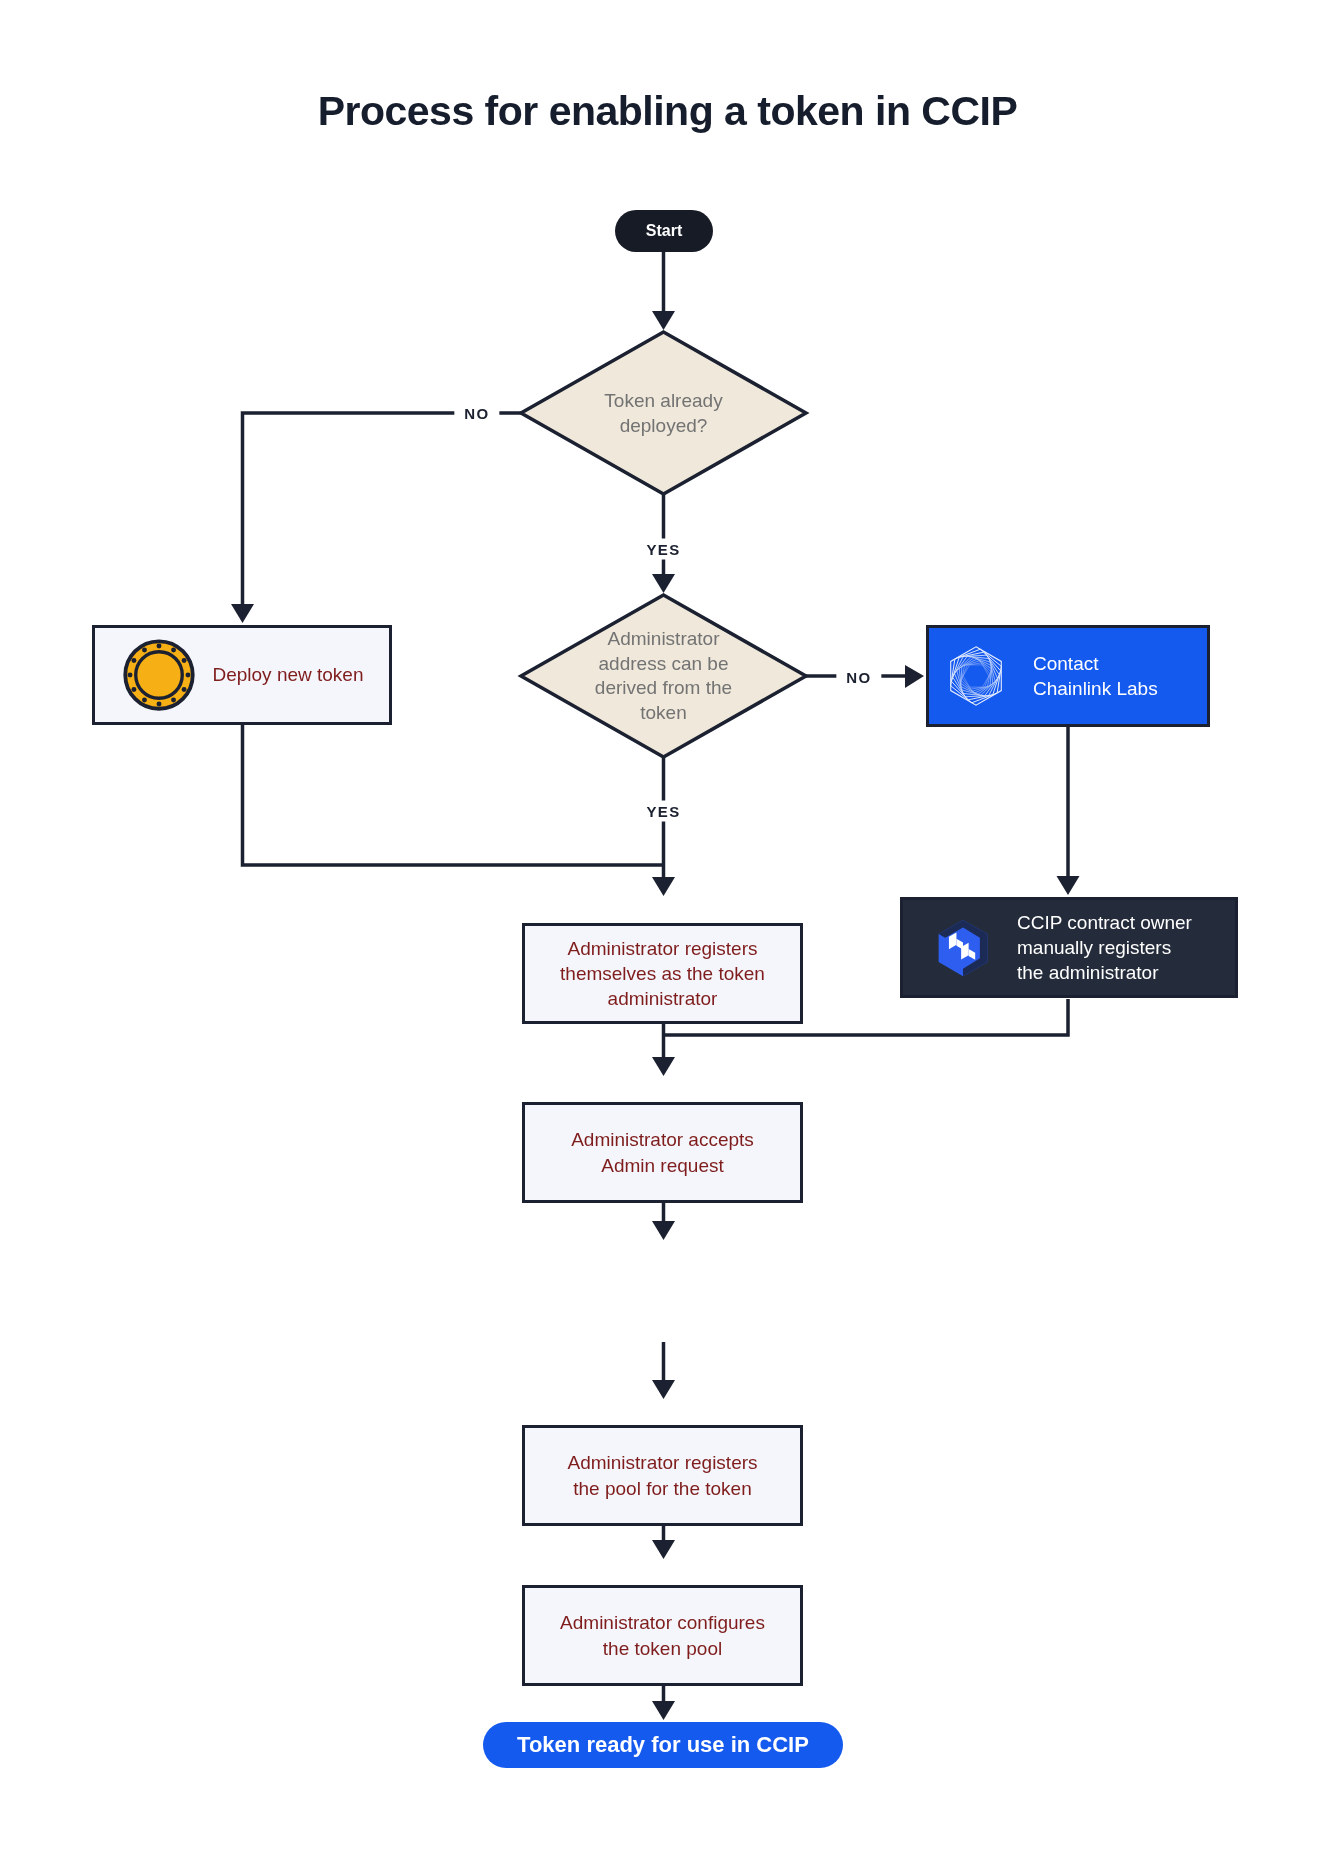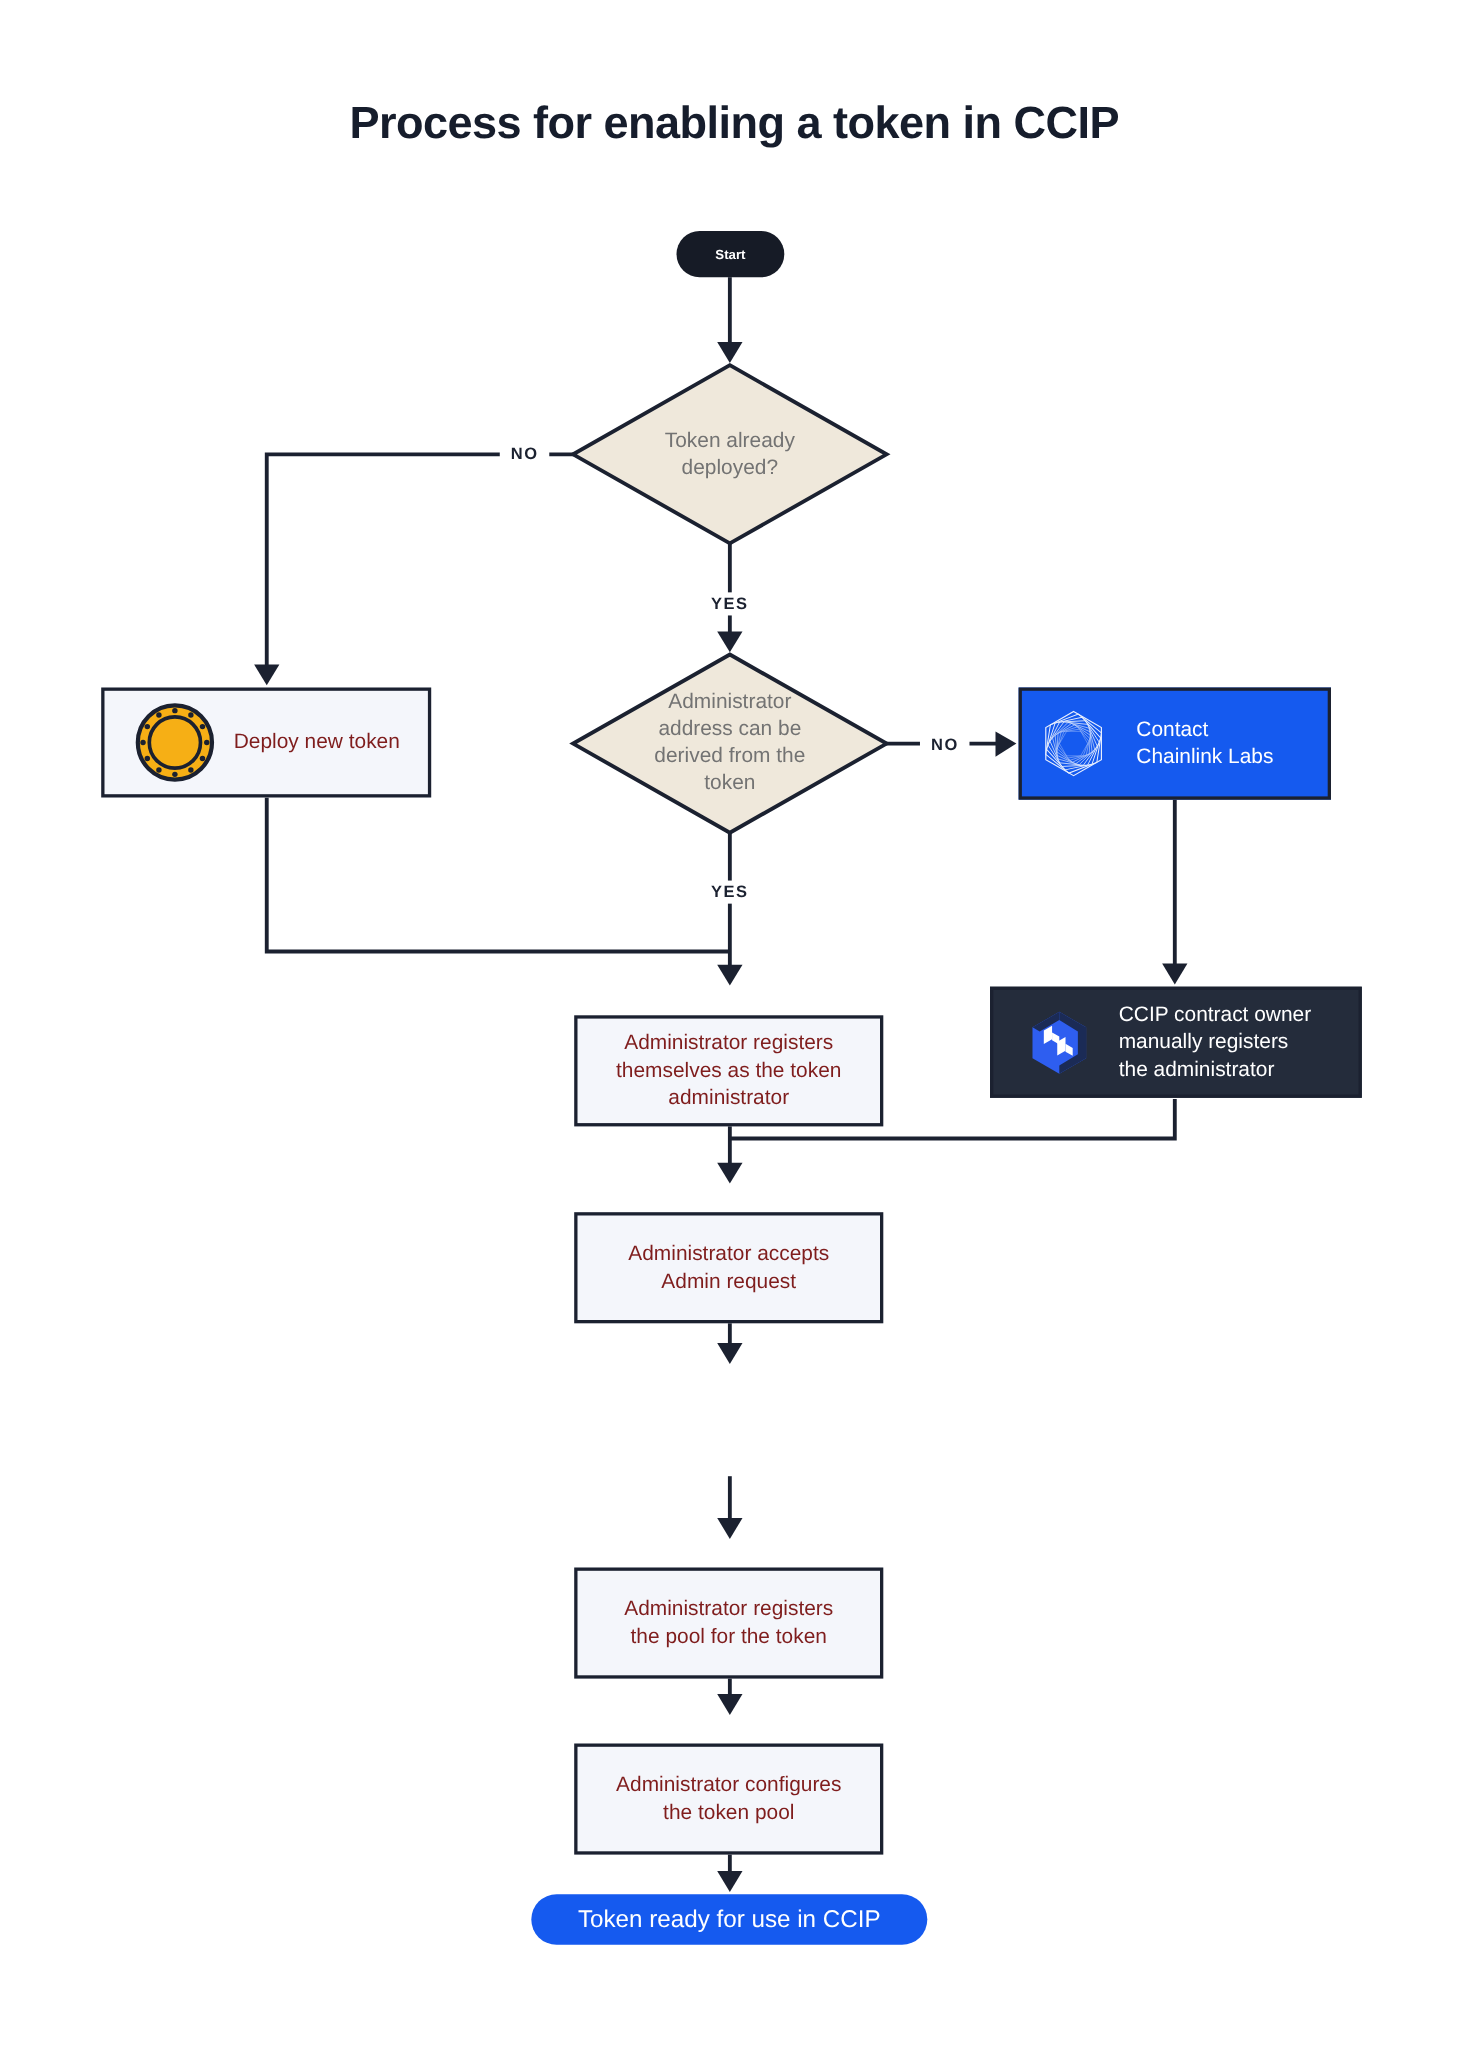--- a/index.html
+++ b/index.html
@@ -10,23 +10,23 @@
   .title{
     position:absolute;left:0;top:88px;width:1335px;text-align:center;
     font-size:41px;font-weight:700;letter-spacing:-0.5px;color:#161D2C;
   }
   svg.layer{position:absolute;left:0;top:0;}
   .pill{
     position:absolute;display:flex;align-items:center;justify-content:center;
     border-radius:23px;color:#ffffff;
   }
   .pill.start{left:615px;top:210px;width:98px;height:42px;border-radius:21px;
-    background:#161B26;font-size:12px;font-weight:600;}
+    background:#161B26;font-size:16px;font-weight:600;}
   .pill.end{left:483px;top:1722px;width:360px;height:46px;
-    background:#155AEF;font-size:22px;font-weight:400;}
+    background:#155AEF;font-size:22px;font-weight:700;}
   .box{
     position:absolute;box-sizing:border-box;border:3px solid #1B2130;background:#F4F6FB;
     display:flex;align-items:center;justify-content:center;
   }
   .box .box-label{
     font-size:19px;font-weight:500;line-height:1.32;text-align:center;
     white-space:pre-line;color:#7f1d1d;
   }
   .box.deploy{left:92px;top:625px;width:300px;height:100px;justify-content:flex-start;padding-left:26px;}
   .box.deploy .box-label{flex:1;padding-right:10px;}

